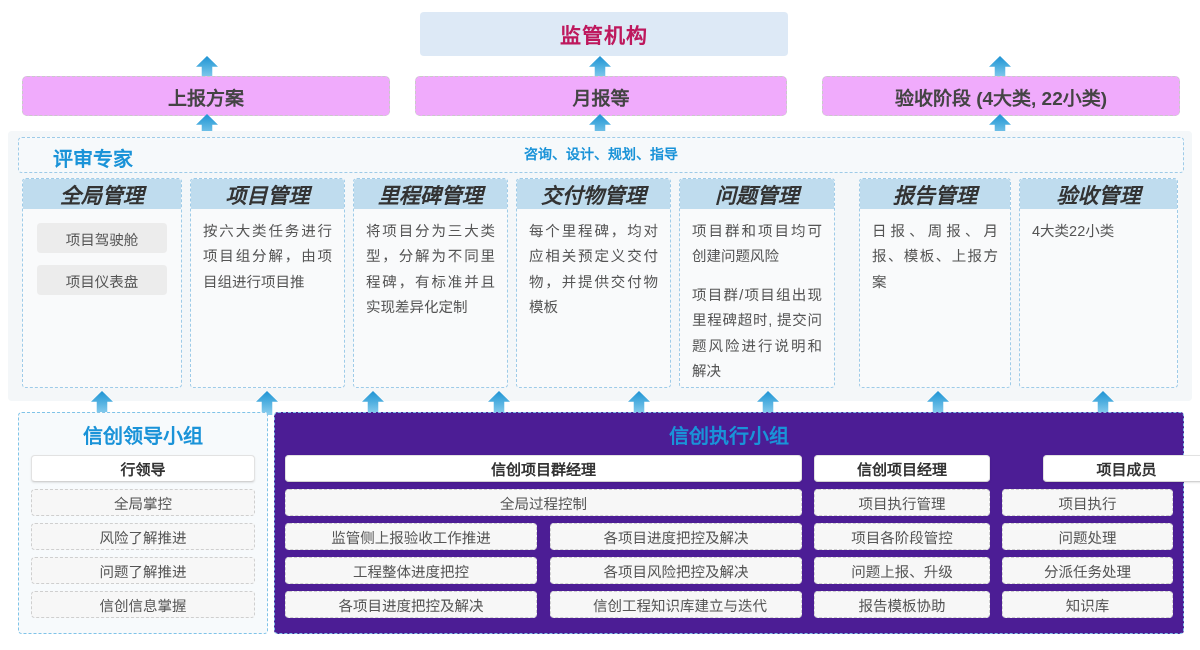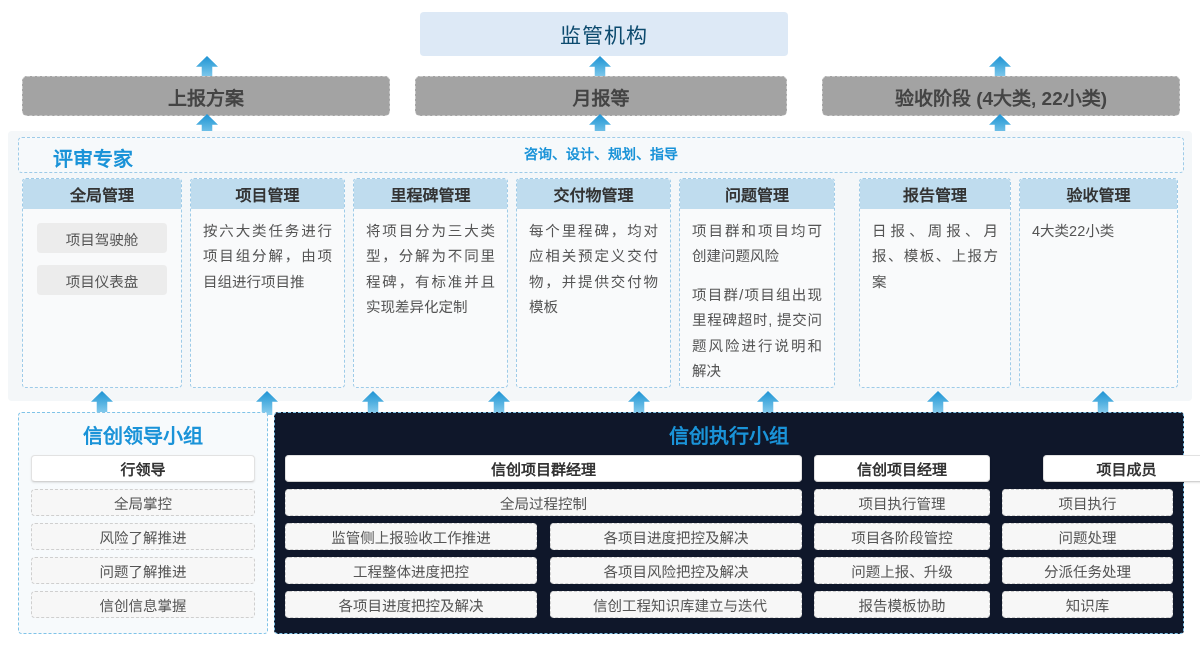--- a/index.html
+++ b/index.html
@@ -11,32 +11,32 @@
     color:#3d3d3d;
     overflow:hidden;
     position:relative;
   }
   .canvas{position:relative;width:1200px;height:650px;}
 
   
   .dashed-grey{
     border:1px dashed #c9c9c9;
     border-radius:5px;
-    background:#a3a3a3;
+    background:#f0abfc;
   }
   .centerflex{display:flex;align-items:center;justify-content:center;}
 
   
   #regulator-box{
     position:absolute;left:420px;top:12px;width:368px;height:44px;
     background:#dde9f6;
     border-radius:4px;
   }
   #regulator-box .txt{
-    font-size:21px;font-weight:normal;color:#0c4a6e;letter-spacing:1px;
+    font-size:21px;font-weight:bold;color:#be185d;letter-spacing:1px;
   }
 
   
   .topbox{
     position:absolute;top:76px;height:38px;
   }
   .topbox .txt{font-size:19px;font-weight:bold;color:#444;}
   #topbox-0{left:22px;width:366px;}
   #topbox-1{left:415px;width:370px;}
   #topbox-2{left:822px;width:356px;}
@@ -68,21 +68,21 @@
 
   
   .col{
     position:absolute;top:178px;height:210px;
     border:1px dashed #9ecbe8;border-radius:4px;background:#f9fafb;
     box-sizing:border-box;overflow:hidden;
   }
   .col .col-head{
     height:30px;background:#bfdcee;
     display:flex;align-items:center;justify-content:center;
-    font-size:16px;font-weight:bold;color:#333;
+    font-size:21px;font-weight:bold;color:#333;font-style:italic;
   }
   .col .col-body{
     padding:10px 12px 0 12px;
     font-size:14.5px;line-height:1.75;color:#555;
   }
   .col .col-body p{margin:0 0 13px 0;text-align:justify;text-justify:inter-ideograph;}
   .col .col-body p:last-child{margin-bottom:0;}
   .pill{
     background:#ececec;border-radius:4px;
     height:30px;margin:0 6px 12px 6px;
@@ -91,21 +91,21 @@
   }
   .pill-wrap{padding:14px 8px 0 8px;}
 
   
   #bot-left{
     position:absolute;left:18px;top:412px;width:248px;height:220px;
     border:1px dashed #7fc3e8;border-radius:4px;background:#f7fafc;
   }
   #bot-right{
     position:absolute;left:274px;top:412px;width:908px;height:220px;
-    border:1px dashed #7fc3e8;border-radius:4px;background:#0f172a;
+    border:1px dashed #7fc3e8;border-radius:4px;background:#4c1d95;
   }
   .group-title{
     position:absolute;top:7px;width:100%;text-align:center;
     font-size:20px;font-weight:bold;color:#1a93d8;
   }
   .role-head{
     position:absolute;height:27px;background:#ffffff;
     border:1px solid #e2e2e2;border-bottom-color:#d2d2d2;border-radius:4px;
     box-shadow:0 1px 2px rgba(0,0,0,.10);
     display:flex;align-items:center;justify-content:center;

